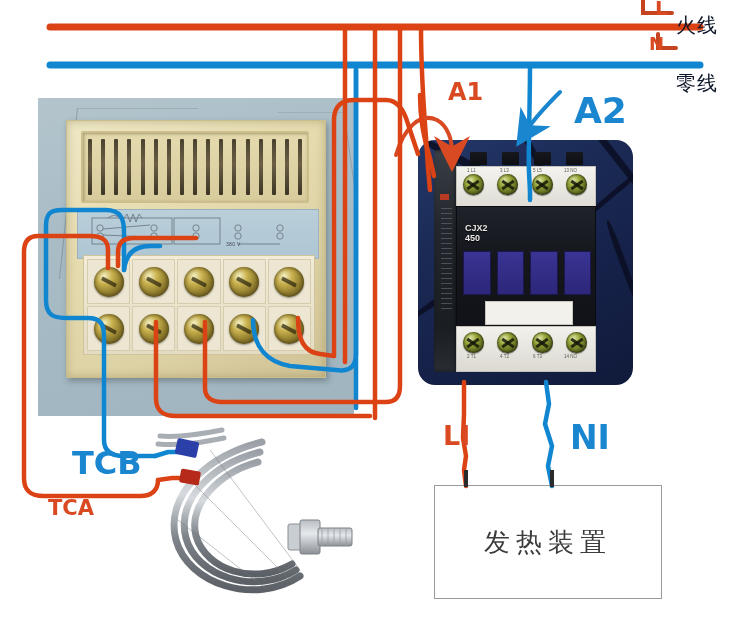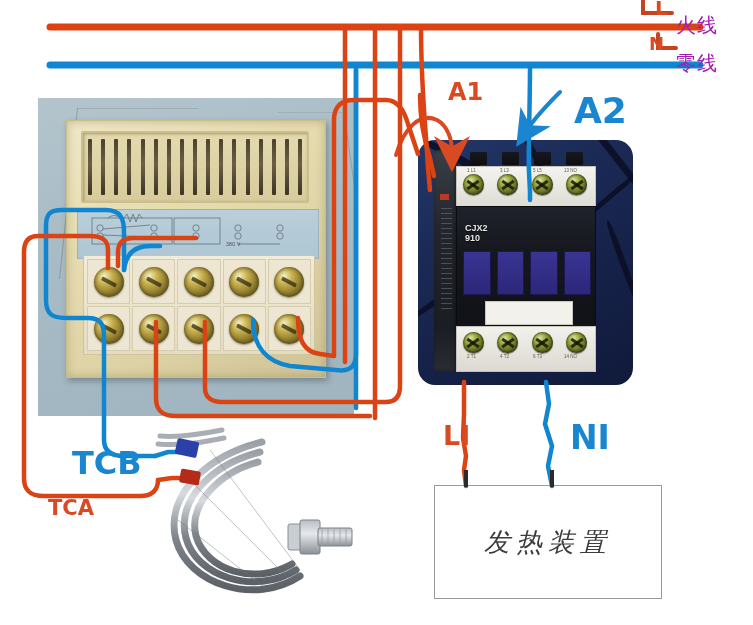--- a/index.html
+++ b/index.html
@@ -2,21 +2,21 @@
 <html><head>
 <meta charset="utf-8">
 <style>
   html,body{margin:0;padding:0;background:#ffffff;}
   body{width:753px;height:625px;font-family:"Liberation Sans",sans-serif;}
   #stage{position:relative;width:753px;height:625px;overflow:hidden;background:#fff;}
   #svg-layer{position:absolute;left:0;top:0;width:753px;height:625px;}
 
   .label-cn{
     position:absolute;font-family:"DejaVu Sans",sans-serif;
-    font-size:20px;color:#a21caf;letter-spacing:1px;white-space:nowrap;
+    font-size:20px;color:#0f172a;letter-spacing:1px;white-space:nowrap;
   }
   .hand{
     position:absolute;font-family:"DejaVu Sans",sans-serif;
     font-weight:bold;white-space:nowrap;
   }
   .hand.red{color:#d94a22;}
   .hand.blue{color:#1a86cf;}
 
   
   #tc-photo{
@@ -168,21 +168,21 @@
     background:linear-gradient(180deg,#16181e,#0c0e12);border-radius:1px;
   }
 
   
   #heater{
     position:absolute;left:434px;top:485px;width:226px;height:112px;
     border:1px solid #9a9a9a;background:#fff;
     display:flex;align-items:center;justify-content:center;
   }
   #heater span{
-    font-family:"DejaVu Sans",sans-serif;font-size:26px;color:#3c3c3c;letter-spacing:6px;font-style:italic;
+    font-family:"DejaVu Sans",sans-serif;font-size:26px;color:#3c3c3c;letter-spacing:6px;
   }
 
   
   #tc-probe{position:absolute;left:150px;top:420px;width:270px;height:200px;}
 </style>
 </head>
 <body>
 
 <div id="stage">
 
@@ -298,21 +298,21 @@
         <div class="ct-screw"></div>
       </div>
       <div class="ct-termlabel" style="left:33px;top:20px;">1 L1</div>
       <div class="ct-termlabel" style="left:66px;top:20px;">3 L3</div>
       <div class="ct-termlabel" style="left:99px;top:20px;">5 L5</div>
       <div class="ct-termlabel" style="left:130px;top:20px;">13 NO</div>
 
       <div id="ct-mid">
         <div id="ct-brand">
           <div>CJX2</div>
-          <div>910</div>
+          <div>450</div>
         </div>
         <div class="ct-caps">
           <div class="ct-cap"></div>
             <div class="ct-cap"></div>
           <div class="ct-cap"></div>
             <div class="ct-cap"></div>
         </div>
         <div id="ct-namebox"></div>
       </div>
 
@@ -492,21 +492,21 @@
       <path d="M155 456 L168 452 L180 452" stroke="#1186d0" stroke-width="4.5" fill="none" stroke-linecap="round"></path>
       <rect x="176" y="440" width="22" height="16" rx="2" fill="#2b3fa8" transform="rotate(12 187 448)"></rect>
     </g>
     <g>
       <path d="M158 480 L172 478 L184 478" stroke="#dc4314" stroke-width="4.5" fill="none" stroke-linecap="round"></path>
       <rect x="180" y="470" width="20" height="14" rx="2" fill="#b62a1a" transform="rotate(10 190 477)"></rect>
     </g>
   </svg>
 
   <div class="label-cn" style="left:676px;top:12px;">火线</div>
-  <div class="label-cn" style="left:676px;top:50px;">零线</div>
+  <div class="label-cn" style="left:676px;top:70px;">零线</div>
 
   <div class="hand red" style="left:655px;top:-4px;font-size:20px;">L</div>
   <div class="hand red" style="left:649px;top:33px;font-size:18px;">N</div>
 
   <div class="hand red" style="left:448px;top:78px;font-size:24px;">A1</div>
   <div class="hand blue" style="left:574px;top:90px;font-size:36px;">A2</div>
 
   <div class="hand blue" style="left:72px;top:444px;font-size:32px;">TCB</div>
   <div class="hand red" style="left:48px;top:496px;font-size:21px;">TCA</div>
 

